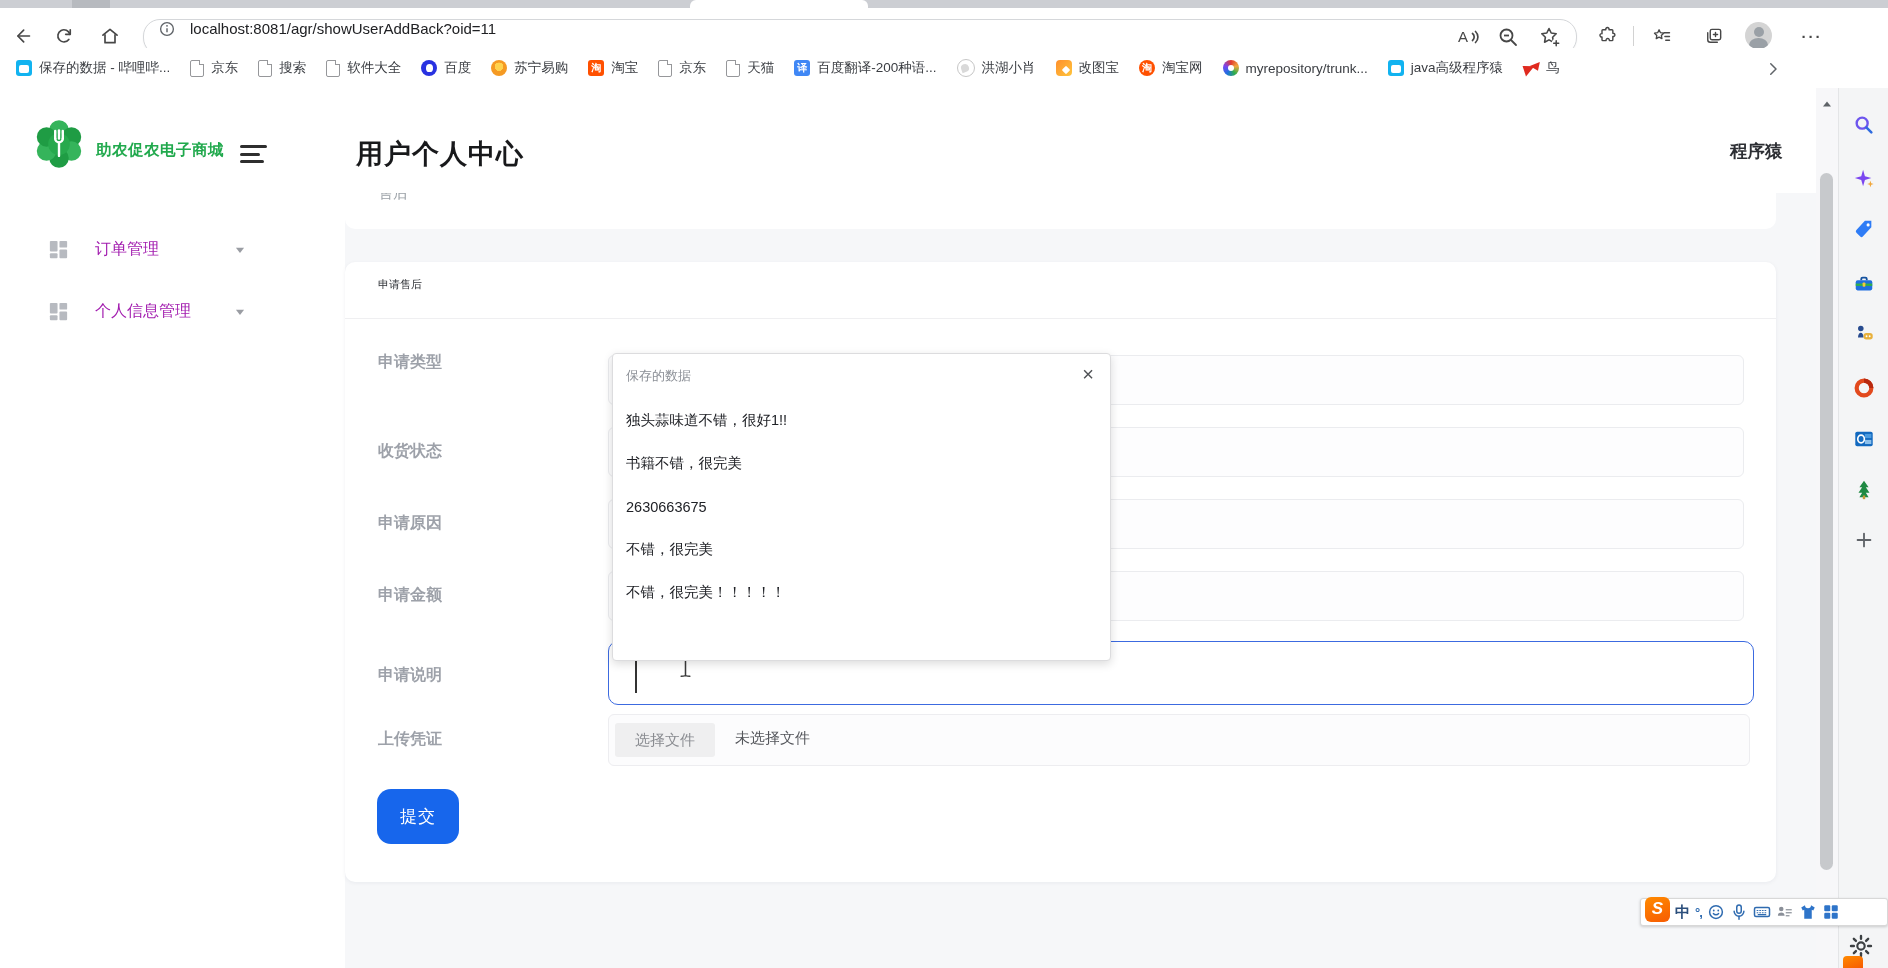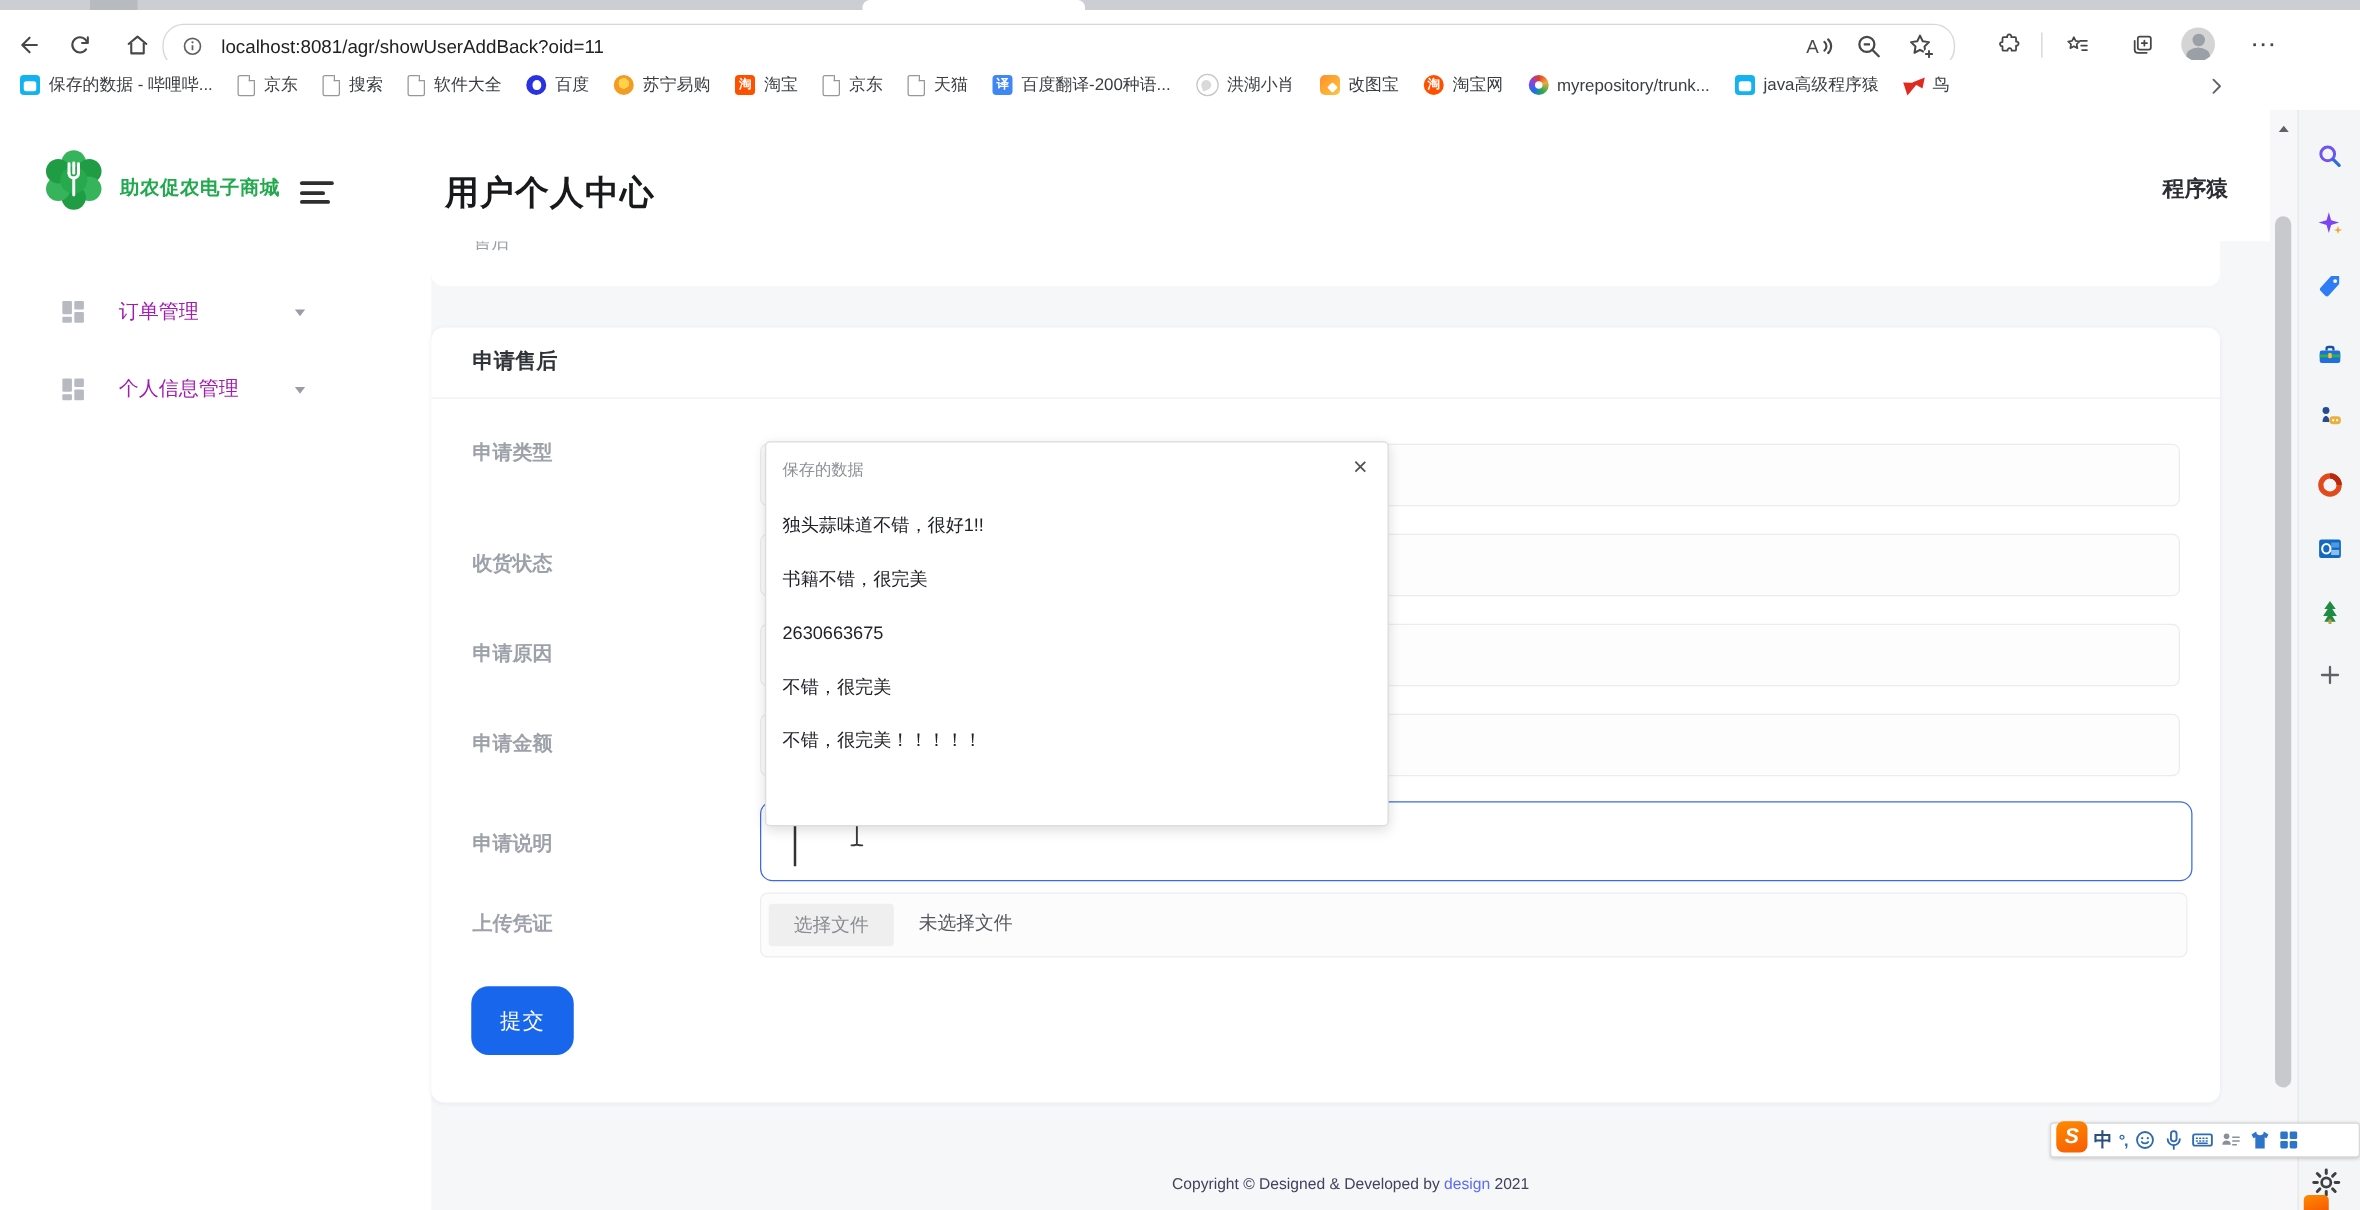--- a/index.html
+++ b/index.html
@@ -6,22 +6,22 @@
   .screen{position:relative;width:1888px;height:968px;overflow:hidden;background:#fff;
           font-family:"Liberation Sans","DejaVu Sans",sans-serif;-webkit-font-smoothing:antialiased;}
 
   
   .tabstrip{position:absolute;left:0;top:0;width:100%;height:8px;background:#ccced3;}
   .tab-dark{position:absolute;left:72px;top:0;width:38px;height:8px;background:#b7babf;}
   .tab-white{position:absolute;left:690px;top:0;width:178px;height:8px;background:#fff;border-radius:6px 6px 0 0;}
   .toolbar{position:absolute;left:0;top:8px;width:100%;height:40px;background:#fff;}
   .tb-btn{position:absolute;top:12px;width:32px;height:32px;display:flex;align-items:center;justify-content:center;border-radius:6px;}
   .tb-btn svg{width:20px;height:20px;}
-  .addressbar{position:absolute;left:130px;top:11px;width:1432px;height:34px;background:#fff;border:1px solid #d5d7da;
-              border-radius:17px;box-shadow:0 1px 2px rgba(0,0,0,.05);display:flex;align-items:center;}
+  .addressbar{position:absolute;left:143px;top:11px;width:1432px;height:34px;background:#fff;border:1px solid #d5d7da;
+              border-radius:17px;box-shadow:0 1px 2px rgba(0,0,0,.05);display:flex;}
   .ab-info{margin-left:14px;width:18px;height:18px;flex:0 0 auto;}
   .ab-url{margin-left:14px;font-size:15px;color:#202124;white-space:nowrap;}
   .ab-right{position:absolute;top:6px;width:24px;height:22px;display:flex;align-items:center;justify-content:center;}
   .sep{position:absolute;left:1633px;top:18px;width:1px;height:20px;background:#d2d2d2;}
   .avatar{position:absolute;left:1745px;top:14px;width:27px;height:27px;border-radius:50%;background:#d4d4d4;overflow:hidden;}
   .avatar::before{content:"";position:absolute;left:8.5px;top:5px;width:10px;height:10px;border-radius:50%;background:#9aa0a6;}
   .avatar::after{content:"";position:absolute;left:4px;top:16px;width:19px;height:14px;border-radius:50%;background:#9aa0a6;}
   .dots{position:absolute;left:1796px;top:12px;width:32px;height:32px;display:flex;align-items:center;justify-content:center;
         font-weight:700;color:#474747;font-size:15px;letter-spacing:2px;}
 
@@ -68,21 +68,21 @@
   .nav-ico{position:absolute;left:47px;top:8px;width:23px;height:23px;}
   .nav-label{position:absolute;left:95px;top:9px;font-size:16px;color:#a21caf;}
   .nav-chev{position:absolute;left:233px;top:13px;width:14px;height:14px;}
 
   .clipped-card{position:absolute;left:345px;top:105px;width:1431px;height:36px;background:#fff;
                 border-radius:0 0 10px 10px;overflow:hidden;}
   .clipped-card span{position:absolute;left:33px;top:-9px;font-size:15px;color:#9aa0a6;}
 
   .card{position:absolute;left:345px;top:174px;width:1431px;height:620px;background:#fff;border-radius:10px;
         box-shadow:0 1px 4px rgba(15,30,60,.06);}
-  .card-title{position:absolute;left:33px;top:15px;font-size:17px;font-weight:700;color:#303338;}
+  .card-title{position:absolute;left:33px;top:15px;font-size:11px;font-weight:400;color:#303338;}
   .card-divider{position:absolute;left:0;top:56px;width:100%;height:1px;background:#efeff1;}
   .flabel{position:absolute;left:33px;font-size:16px;font-weight:600;color:#9da1a9;}
   .finput{position:absolute;left:263px;width:1134px;height:48px;background:#fdfdfe;border:1px solid #ebecef;border-radius:6px;}
   .ftextarea{position:absolute;left:263px;top:379px;width:1144px;height:62px;background:#fff;
              border:1.6px solid #3c6ae0;border-radius:10px;}
   .caret{position:absolute;left:26px;top:9px;width:1.6px;height:42px;background:#333;}
   .ibeam{position:absolute;left:70px;top:11px;width:13px;height:23px;}
   .frow-file{position:absolute;left:263px;top:452px;width:1140px;height:50px;background:#fcfcfd;border:1px solid #ededf0;border-radius:6px;}
   .file-btn{position:absolute;left:6px;top:8px;width:100px;height:34px;background:#efeff0;border-radius:3px;
             display:flex;align-items:center;justify-content:center;font-size:15px;color:#8a8c91;}
@@ -435,23 +435,20 @@
           </div>
           <div class="af-item">
             <span>不错，很完美</span>
           </div>
           <div class="af-item">
             <span>不错，很完美！！！！！</span>
           </div>
         </div>
     </div>
 
-    <div class="footer">
-      <span>Copyright © Designed &amp; Developed by </span><span class="lnk">design</span><span> 2021</span>
-    </div>
   </div>
 
   <div class="scrollcol">
     <span class="scroll-up">
       <svg viewBox="0 0 12 12">
           <path d="M2 8.5L6 3.5l4 5z" fill="#5f6368"></path>
         </svg>
     </span>
     <div class="thumb"></div>
   </div>

